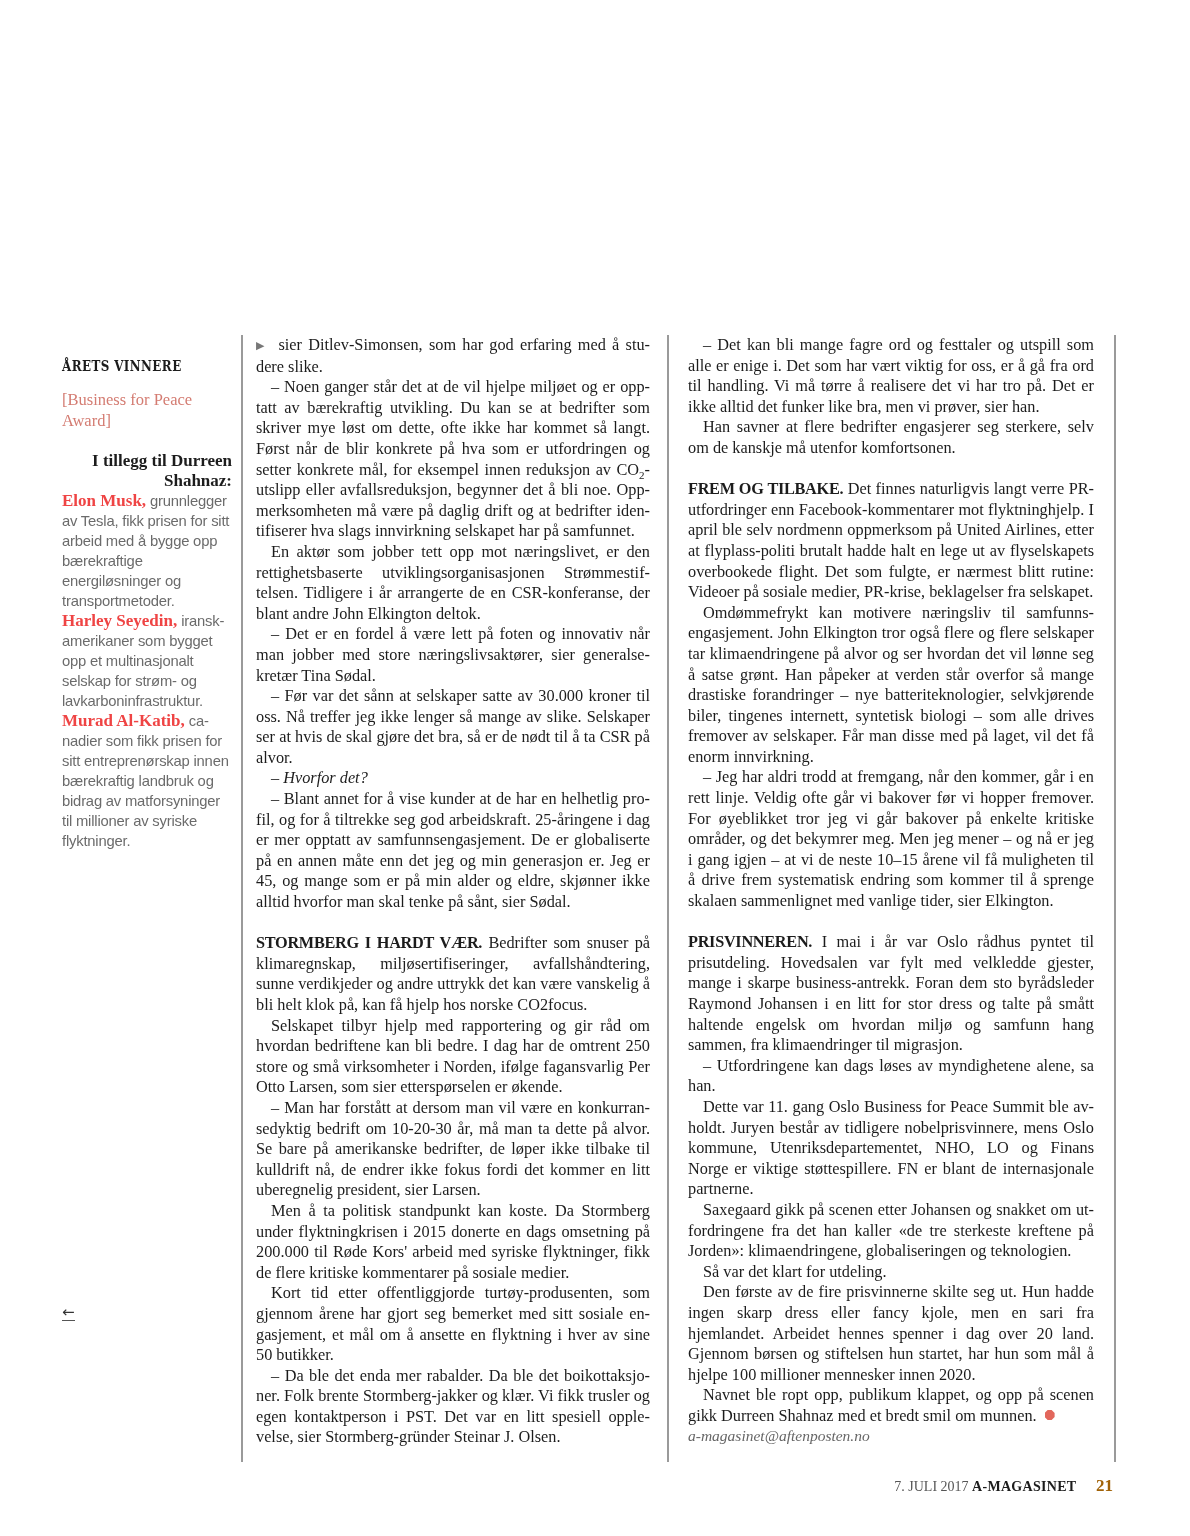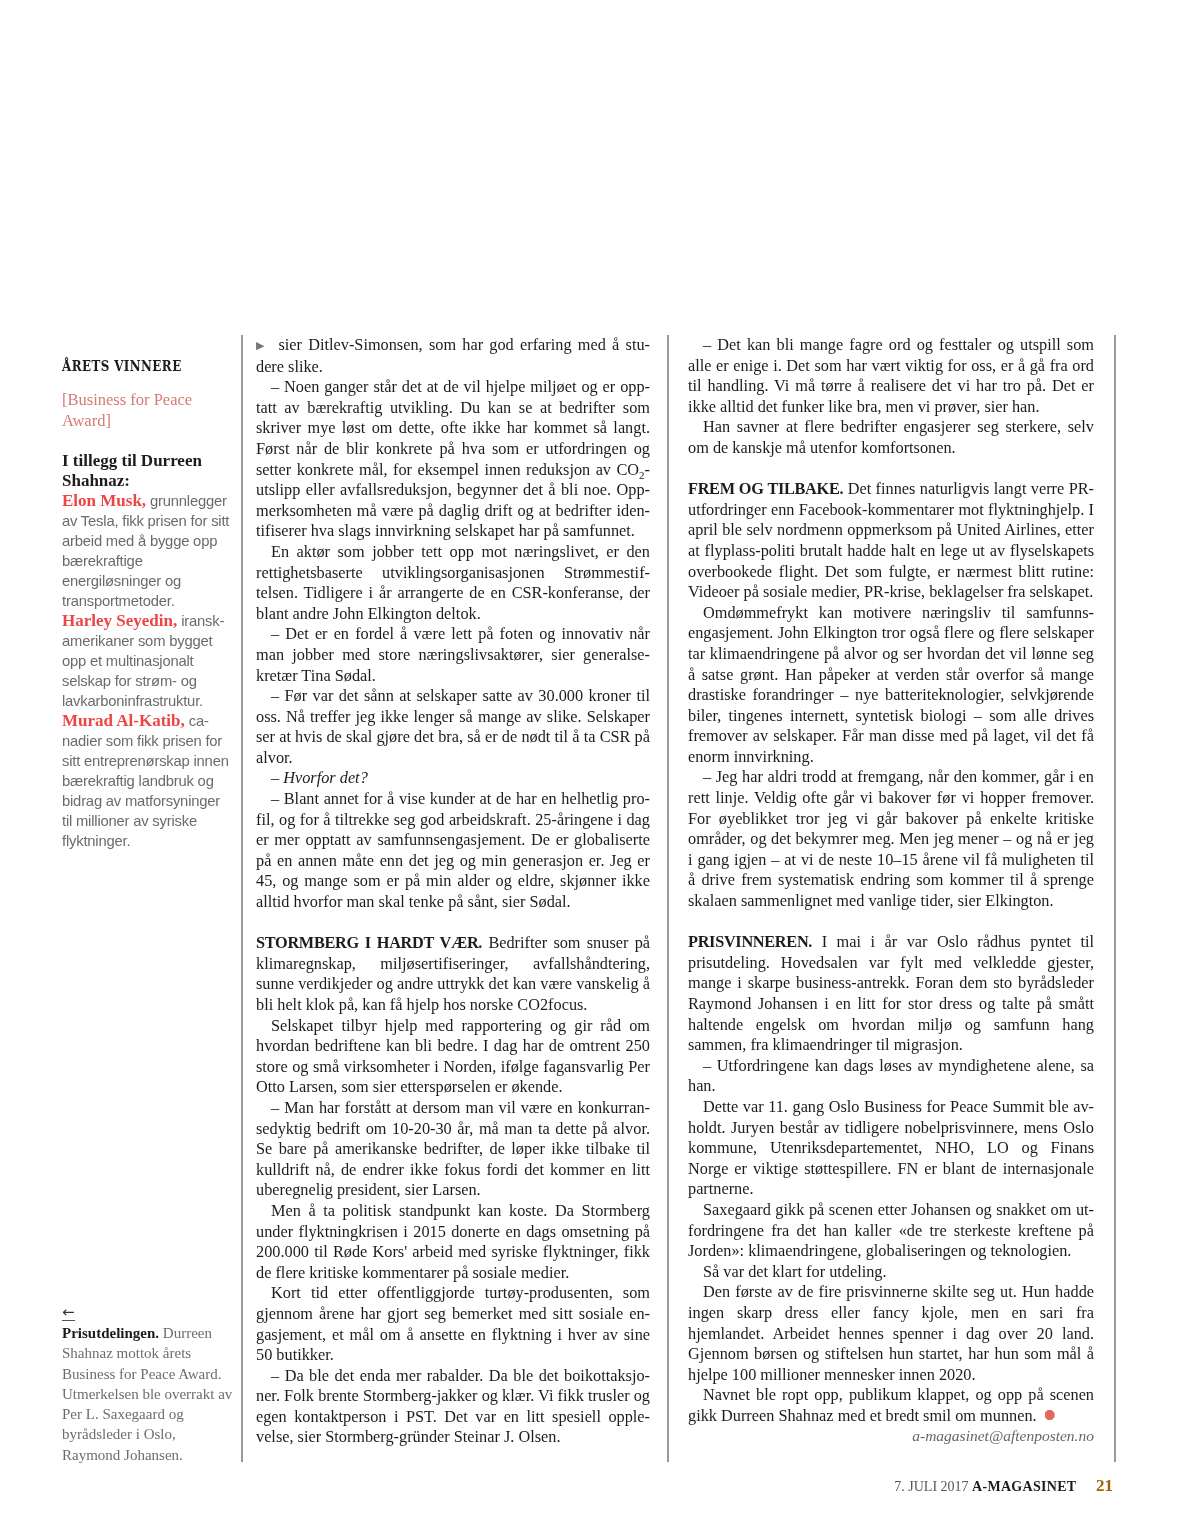--- a/index.html
+++ b/index.html
@@ -12,21 +12,21 @@
   .rule.r3 { left: 1114px; }
 
   
   .sidebar { position: absolute; left: 62px; top: 356px; width: 170px; }
   .sb-kicker { font-family: "DejaVu Serif", serif; font-weight: bold; font-size: 14.5px;
                letter-spacing: 0.5px; transform: scaleX(0.82); transform-origin: left;
                white-space: nowrap; color: #1c1c1c; line-height: 20px; }
   .sb-sub { font-family: "Liberation Serif", serif; color: #d47c72; font-size: 16.5px;
             line-height: 21px; margin-top: 13px; }
   .sb-intro { font-family: "Liberation Serif", serif; font-weight: bold; font-size: 17px;
-              line-height: 20px; margin-top: 20px; color: #1c1c1c; }
+              line-height: 20px; margin-top: 20px; color: #1c1c1c; text-align: right; }
   .sb-entry { font-family: "Liberation Sans", sans-serif; font-size: 14.8px; line-height: 20px;
               color: #6b6b6b; letter-spacing: -0.2px; }
   .sb-entry .nm { font-family: "Liberation Serif", serif; font-weight: bold; font-size: 17px;
                   color: #ef4444; letter-spacing: 0; }
 
   .caption { position: absolute; left: 62px; top: 1302px; width: 172px; }
   .caption .arrow { font-family: "DejaVu Sans", sans-serif; font-size: 15px; color: #333;
                     line-height: 16px; display: inline-block; border-bottom: 1px solid #555;
                     padding-bottom: 0px; }
   .caption .cap-text { font-family: "Liberation Serif", serif; font-size: 15px; line-height: 20.3px;
@@ -42,21 +42,21 @@
   .col p { margin: 0; text-indent: 15px; }
   .col p.noind { text-indent: 0; }
   .col p.sec { margin-top: 20.6px; text-indent: 0; }
   .col .head { font-weight: bold; letter-spacing: -0.3px; }
   .col .cont-mark { color: #777; font-family: "DejaVu Sans", sans-serif; font-size: 11px;
                     margin-right: 14px; display: inline-block; vertical-align: 1px; }
   .col em { font-style: italic; }
   .end-dot { display: inline-block; width: 10px; height: 10px; background: #e2675c;
              clip-path: polygon(30% 0, 70% 0, 100% 30%, 100% 70%, 70% 100%, 30% 100%, 0 70%, 0 30%);
              margin-left: 8px; vertical-align: 1px; }
-  .sign { text-align: right; font-style: italic; color: #666; font-size: 15.5px; }
+  .sign { font-style: italic; color: #666; font-size: 15.5px; }
   sub { font-size: 11px; line-height: 0; }
 
   .footer { position: absolute; right: 77px; top: 1476px; font-family: "Liberation Serif", serif;
             font-size: 14px; color: #555; white-space: nowrap; }
   .footer .mag { font-weight: bold; color: #1c1c1c; letter-spacing: 0.3px; text-align: right; }
   .footer .pg { font-weight: bold; color: #a16207; font-size: 17px; margin-left: 16px; }
 </style>
 </head>
 <body>
 
@@ -68,21 +68,20 @@
   <div class="sb-kicker">ÅRETS VINNERE</div>
   <div class="sb-sub">[Business for Peace Award]</div>
   <div class="sb-intro">I tillegg til Durreen Shahnaz:</div>
   <div class="sb-entry"><span class="nm">Elon Musk,</span><span> grunnleg­ger av Tesla, fikk prisen for sitt arbeid med å bygge opp bærekraf­tige energiløsninger og transportmetoder.</span></div>
   <div class="sb-entry"><span class="nm">Harley Seyedin,</span><span> iransk-amerikaner som bygget opp et multi­nasjonalt selskap for strøm- og lavkarbon­infrastruktur.</span></div>
   <div class="sb-entry"><span class="nm">Murad Al-Katib,</span><span> ca­nadier som fikk prisen for sitt entreprenør­skap innen bærekraftig landbruk og bidrag av matforsyninger til millioner av syriske flyktninger.</span></div>
 </aside>
 
 <div class="caption">
   <span class="arrow">←</span>
-  <div class="cap-text"><b>Prisutdelingen.</b><span> Durreen Shahnaz mottok årets Business for Peace Award. Utmerkelsen ble overrakt av Per L. Saxegaard og byrådsleder i Oslo, Raymond Johansen.</span></div>
 </div>
 
 <article class="col c1">
   <p class="noind"><span class="cont-mark">▶</span><span>sier Ditlev-Simonsen, som har god erfaring med å stu­dere slike.</span></p>
   <p><span>– Noen ganger står det at de vil hjelpe miljøet og er opp­tatt av bærekraftig utvikling. Du kan se at bedrifter som skriver mye løst om dette, ofte ikke har kommet så langt. Først når de blir konkrete på hva som er utfordringen og setter konkrete mål, for eksempel innen reduksjon av CO</span><sub>2</sub><span>-utslipp eller avfallsreduksjon, begynner det å bli noe. Opp­merksomheten må være på daglig drift og at bedrifter iden­tifiserer hva slags innvirkning selskapet har på samfunnet.</span></p>
   <p>En aktør som jobber tett opp mot næringslivet, er den rettighetsbaserte utviklingsorganisasjonen Strømmestif­telsen. Tidligere i år arrangerte de en CSR-konferanse, der blant andre John Elkington deltok.</p>
   <p>– Det er en fordel å være lett på foten og innovativ når man jobber med store næringslivsaktører, sier generalse­kretær Tina Sødal.</p>
   <p>– Før var det sånn at selskaper satte av 30.000 kroner til oss. Nå treffer jeg ikke lenger så mange av slike. Selskaper ser at hvis de skal gjøre det bra, så er de nødt til å ta CSR på alvor.</p>
   <p><em>– Hvorfor det?</em></p>
   <p>– Blant annet for å vise kunder at de har en helhetlig pro­fil, og for å tiltrekke seg god arbeidskraft. 25-åringene i dag er mer opptatt av samfunnsengasjement. De er globaliserte på en annen måte enn det jeg og min generasjon er. Jeg er 45, og mange som er på min alder og eldre, skjønner ikke alltid hvorfor man skal tenke på sånt, sier Sødal.</p>

